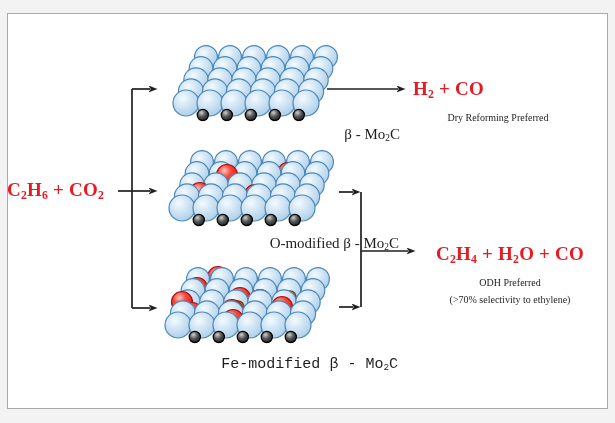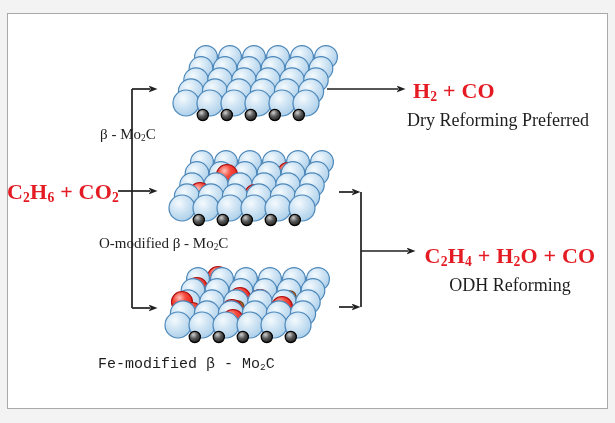--- a/index.html
+++ b/index.html
@@ -8,27 +8,27 @@
     position: relative; width: 615px; height: 423px;
     background: #f3f3f3; overflow: hidden;
   }
   .panel {
     position: absolute; left: 7px; top: 13px; width: 599px; height: 394px;
     background: #ffffff; border: 1px solid #a9a9a9;
   }
   .layer { position: absolute; left: 0; top: 0; width: 615px; height: 423px; }
   .txt { position: absolute; white-space: nowrap; }
   .chem {
-    font-weight: bold; font-size: 22px; color: var(--red, #e41b23);
+    font-weight: bold; font-size: 19px; color: var(--red, #e41b23);
     letter-spacing: 0.2px;
   }
   .chem .sub, .lbl .sub { font-size: 62%; vertical-align: -0.22em; }
-  .lbl { font-size: 15px; color: #1e1e1e; text-align: left; }
+  .lbl { font-size: 15px; color: #1e1e1e; text-align: right; }
   .noteblock { position: absolute; text-align: center; color: #1e1e1e; }
-  .noteblock .note { font-size: 18px; line-height: 17px; color: #1e1e1e; }
+  .noteblock .note { font-size: 10px; line-height: 17px; color: #1e1e1e; }
   .noteblock .chemline { margin-bottom: 7px; }
   .reactant { text-align: left; }
 </style>
 </head>
 <body>
 
 <div class="canvas">
   <div class="panel"></div>
 
   <svg class="layer" width="615" height="423" viewBox="0 0 615 423">
@@ -208,15 +208,16 @@
   <div class="txt lbl" style="left:99px; top:235px; width:300px;"><span>O-modified β - Mo</span><span class="sub">2</span><span>C</span></div>
   <div class="txt lbl" style="left:98px; top:356px; width:300px;font-family:Liberation Mono, monospace;"><span>Fe-modified β - Mo</span><span class="sub">2</span><span>C</span></div>
 
   <div class="noteblock" style="left:398px; top:78px; width:200px;">
     <div class="chem chemline" style="text-align:left; padding-left:15px;"><span>H</span><span class="sub">2</span><span> + CO</span></div>
     <div class="note">Dry Reforming Preferred</div>
   </div>
 
   <div class="noteblock" style="left:410px; top:243px; width:200px;font-family:Liberation Serif, serif;">
     <div class="chem chemline"><span>C</span><span class="sub">2</span><span>H</span><span class="sub">4</span><span> + H</span><span class="sub">2</span><span>O + CO</span></div>
-    <div class="note">ODH Reforming</div>
+    <div class="note">ODH Preferred</div>
+    <div class="note">(&gt;70% selectivity to ethylene)</div>
   </div>
 </div>
 
 </body></html>

